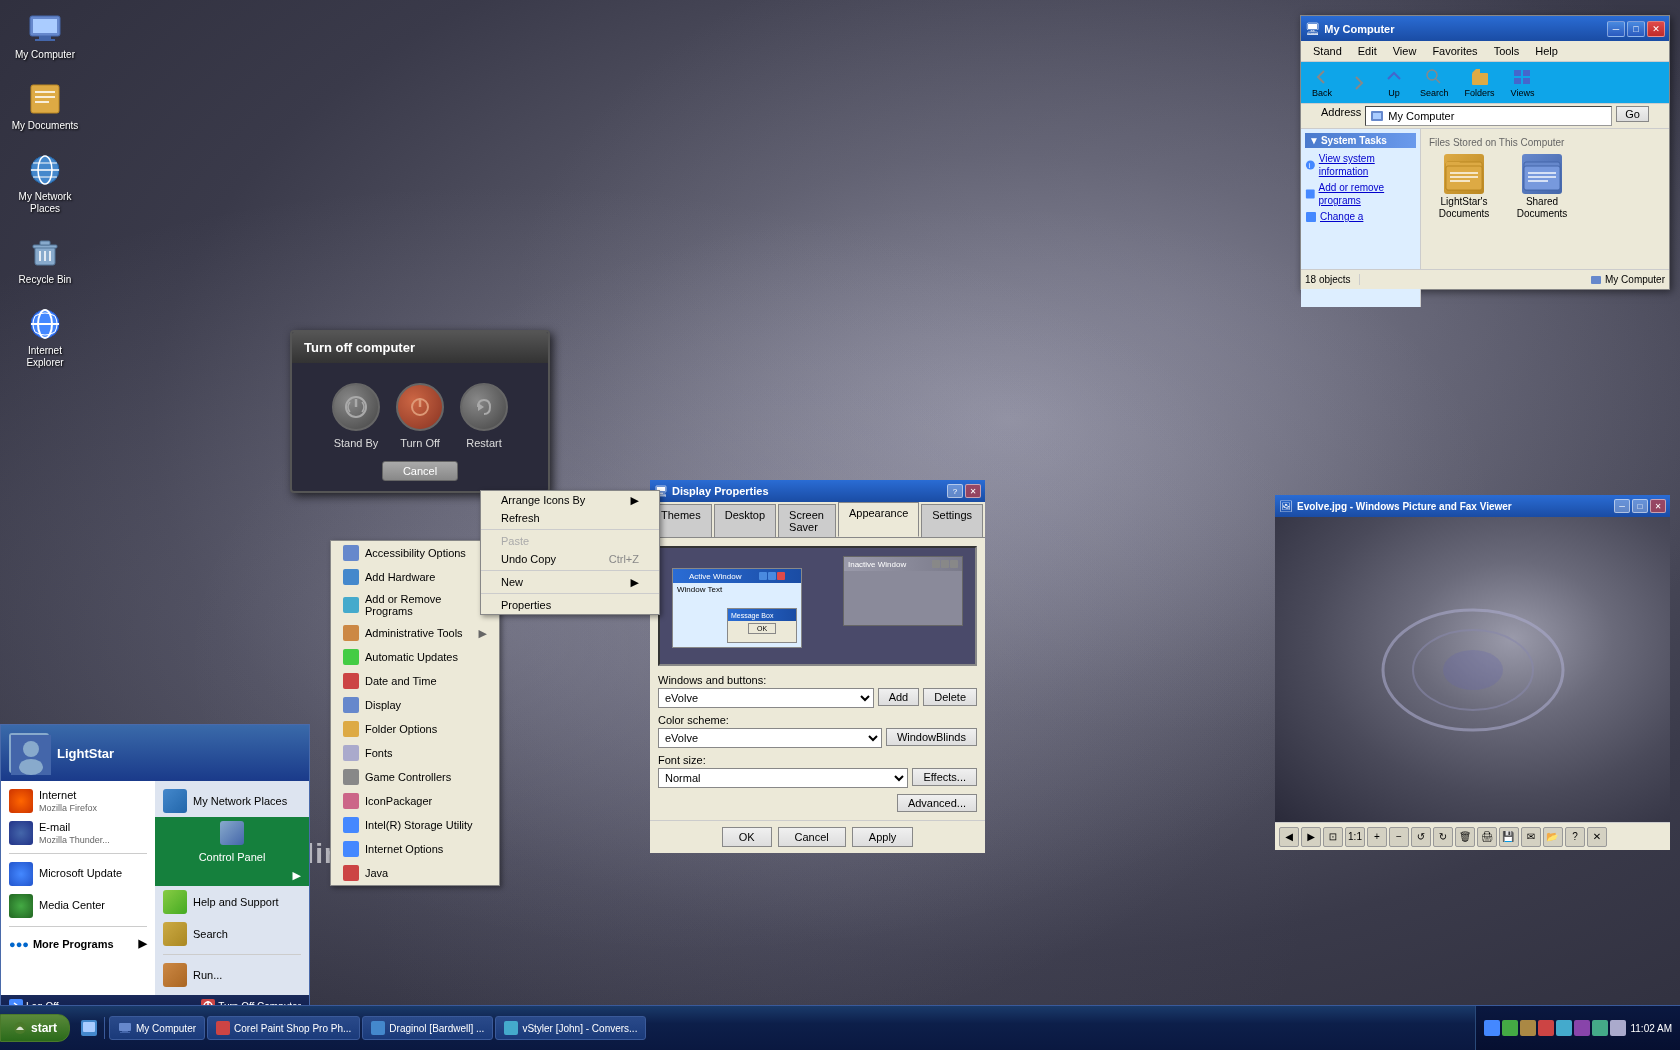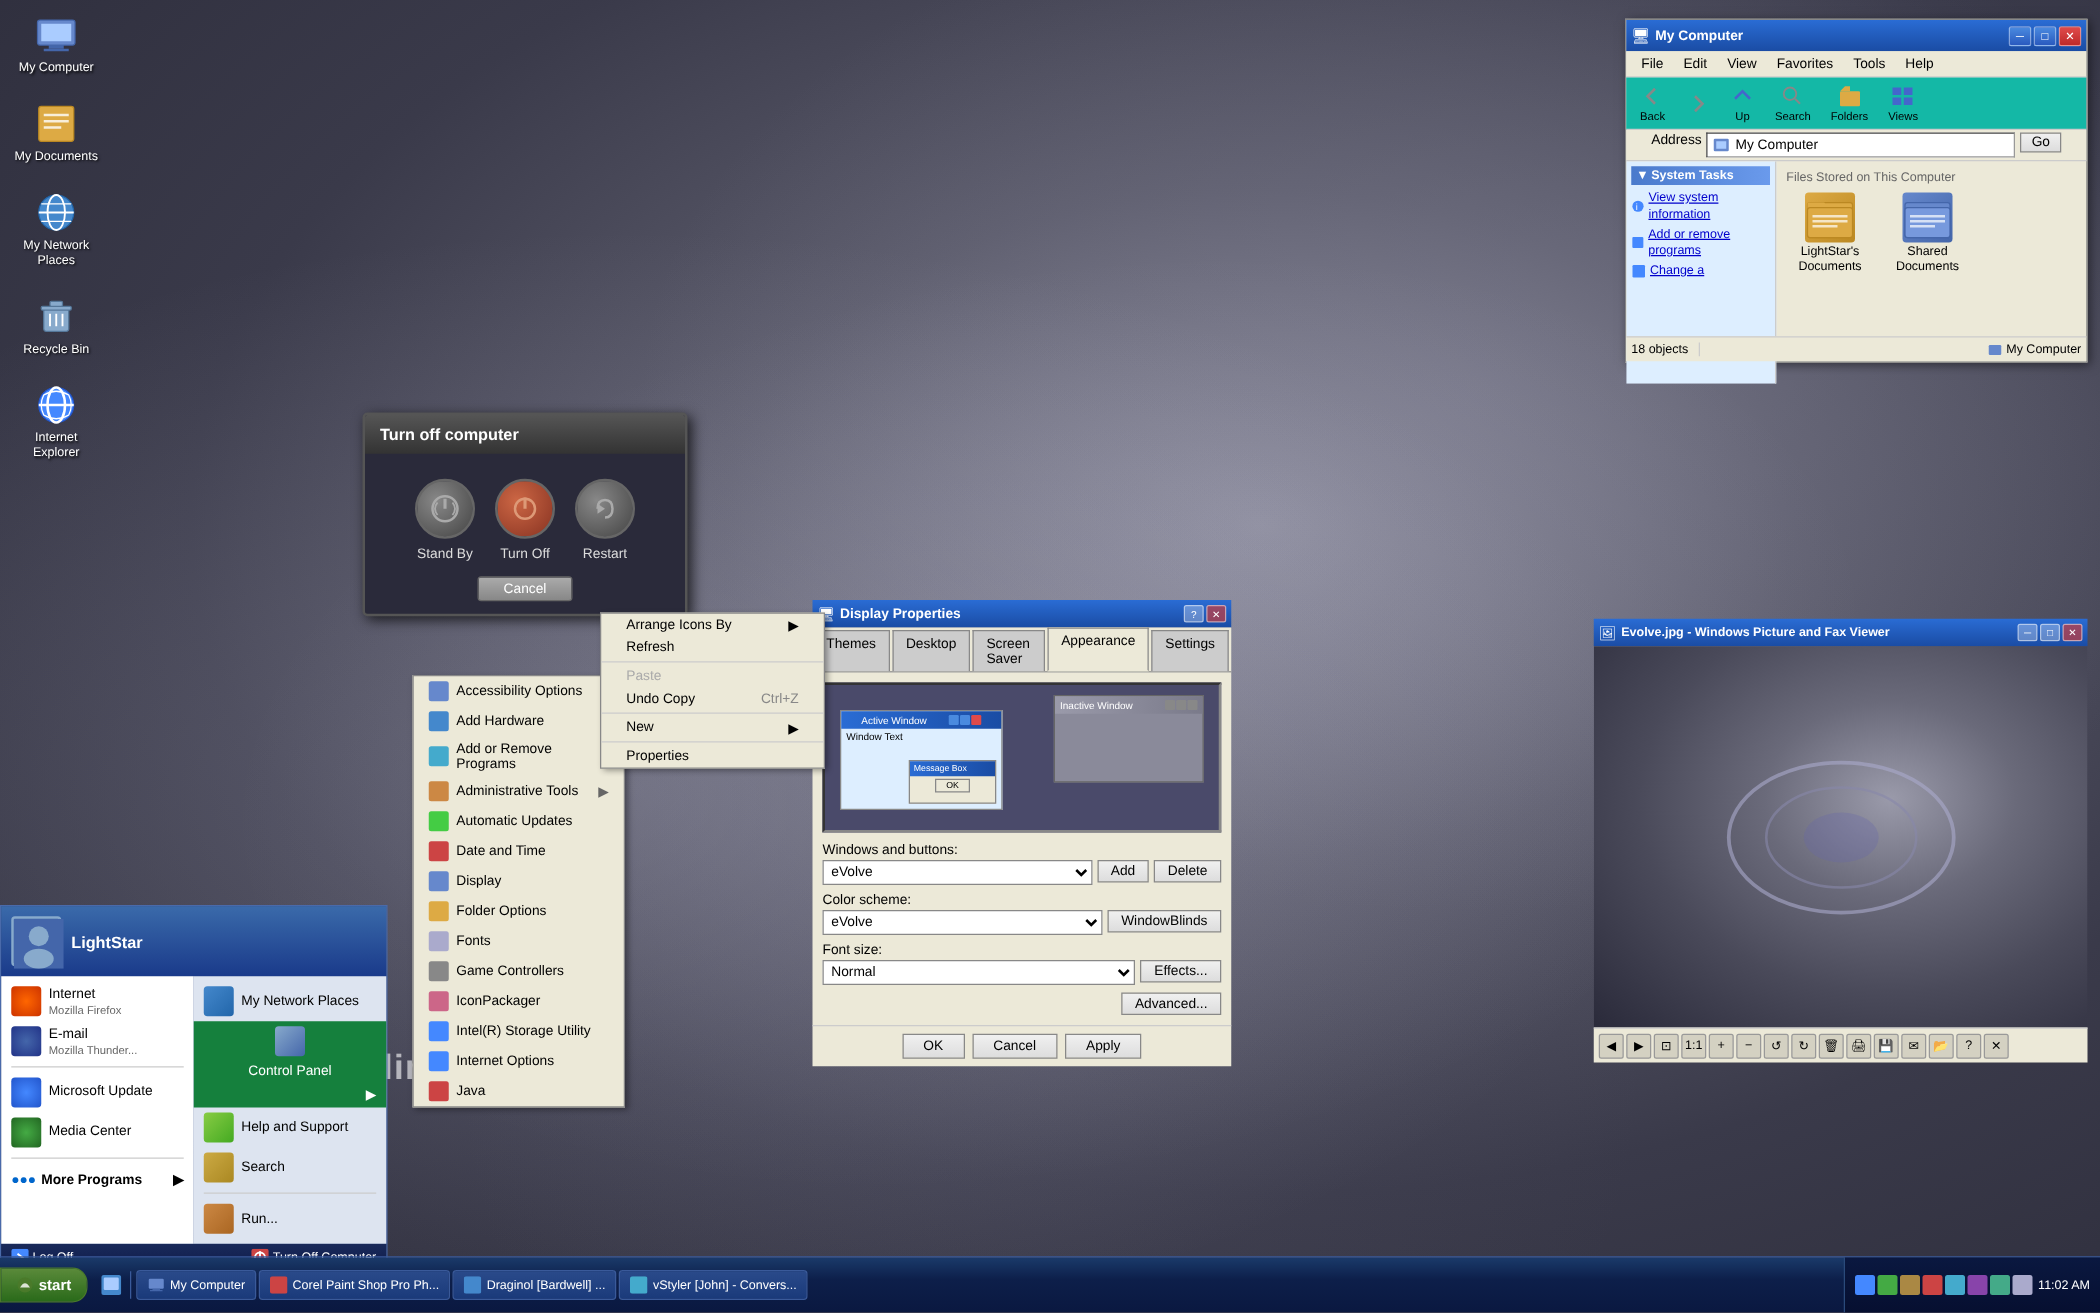--- a/index.html
+++ b/index.html
@@ -218,21 +218,21 @@
     .menu-item {
       padding: 2px 8px;
       cursor: pointer;
       font-size: 11px;
       color: #000;
     }
     .toolbar {
       display: flex;
       align-items: center;
       padding: 2px 4px;
-      background: #14b8a6;
+      background: #0ea5e9;
       border-bottom: 1px solid #ccc;
       gap: 2px;
     }
     .toolbar-btn {
       display: flex;
       flex-direction: column;
       align-items: center;
       padding: 2px 6px;
       border: 1px solid transparent;
       cursor: pointer;
@@ -862,21 +862,21 @@
   <div class="window-titlebar">
     <span style="color:white; font-size:12px;">🖥</span>
     <span class="window-title">My Computer</span>
     <div class="window-controls">
       <div class="win-btn">─</div>
       <div class="win-btn">□</div>
       <div class="win-btn close">✕</div>
     </div>
   </div>
   <div class="window-menubar">
-    <span class="menu-item">File</span>
+    <span class="menu-item">Stand</span>
     <span class="menu-item">Edit</span>
     <span class="menu-item">View</span>
     <span class="menu-item">Favorites</span>
     <span class="menu-item">Tools</span>
     <span class="menu-item">Help</span>
   </div>
   <div class="toolbar">
     <div class="toolbar-btn">
       <svg width="20" height="20" viewBox="0 0 20 20">
           <path d="M12 4 L6 10 L12 16" stroke="#888" stroke-width="2" fill="none"></path>

